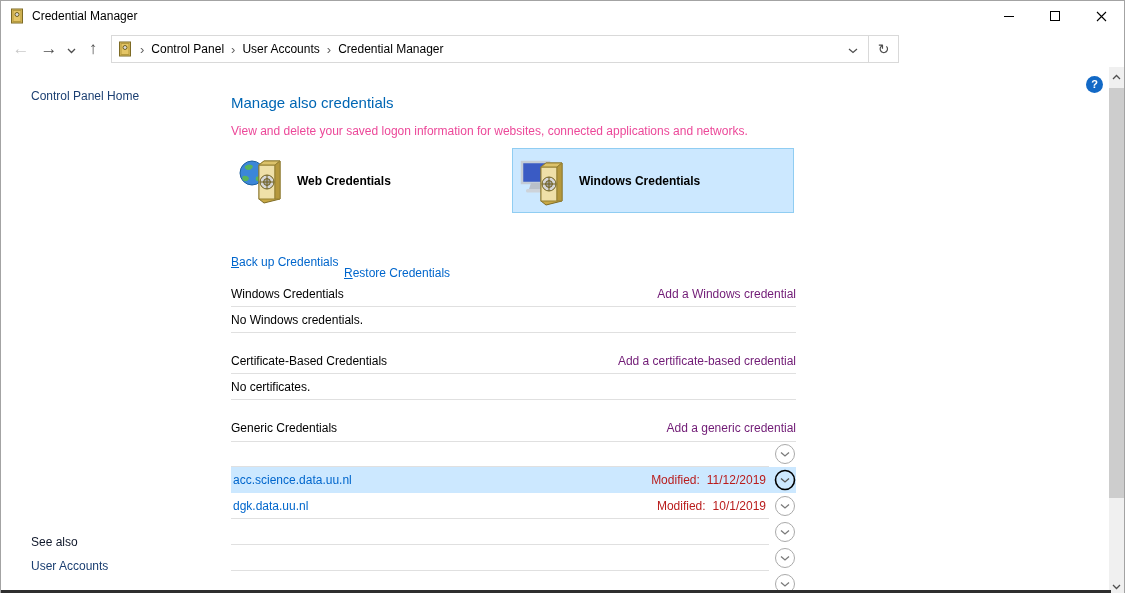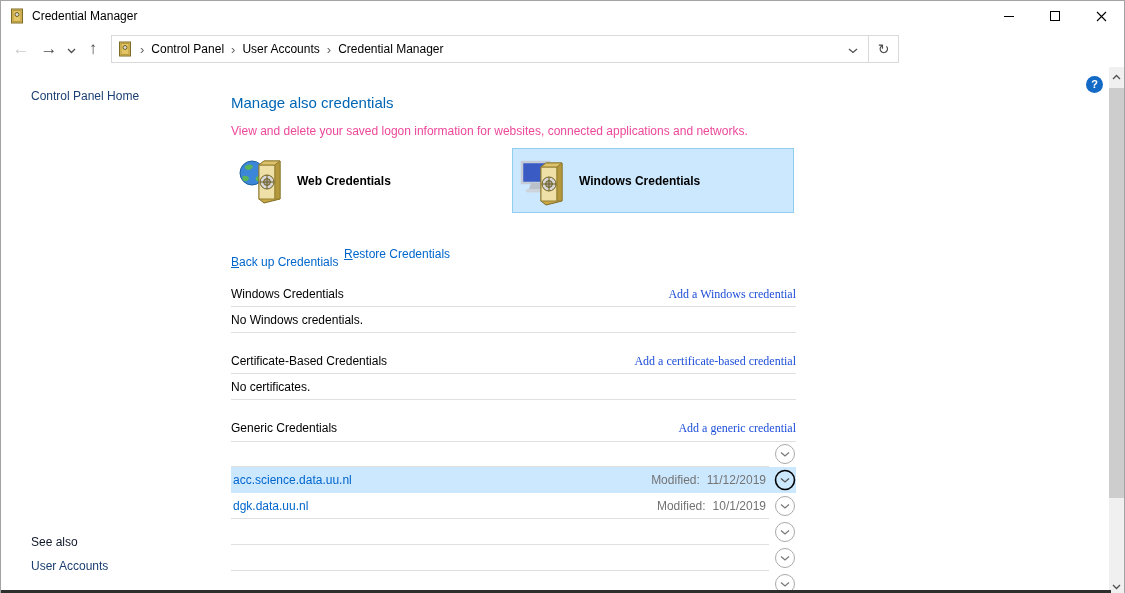--- a/index.html
+++ b/index.html
@@ -56,40 +56,40 @@
   .page-heading { position:absolute; top:27px; left:0; font-size:15px; color:#0066b4; white-space:nowrap; }
   .page-desc { position:absolute; top:57px; left:0; font-size:12px; color:#ec4899; white-space:nowrap; }
 
   .tile { position:absolute; top:81px; height:65px; display:flex; align-items:center; }
   .tile-web { left:0; width:281px; }
   .tile-win { left:281px; width:282px; background:#cce8ff; border:1px solid #90cdf2; }
   .tile svg { margin-left:6px; flex:0 0 auto; }
   .tile .tile-label { margin-left:8px; font-size:12px; font-weight:bold; color:#000; }
 
   .action-link { position:absolute; top:180px; font-size:12px; color:#0066cc; cursor:default; white-space:nowrap; }
-  .al-backup { left:0;margin-top:8px; } .al-restore { left:113px; }
+  .al-backup { left:0;margin-top:8px; } .al-restore { left:113px;margin-top:19px; }
   .action-link .u { text-decoration:underline; }
 
   .sec-title { position:absolute; left:0; font-size:12px; color:#000; }
-  .sec-link { position:absolute; right:0; font-size:12px; color:#1d4ed8; cursor:default;font-family:Liberation Serif, serif; }
+  .sec-link { position:absolute; right:0; font-size:12px; color:#701a75; cursor:default; }
   .sec-empty { position:absolute; left:0; font-size:12px; color:#000; }
   .hr { position:absolute; left:0; width:565px; height:1px; background:#e0e0e0; }
 
   .t-win-title{top:220px;} .t-win-link{top:220px;} .hr-win-1{top:239px;}
   .t-win-empty{top:246px;} .hr-win-2{top:265px;}
   .t-cert-title{top:287px;} .t-cert-link{top:287px;} .hr-cert-1{top:306px;}
   .t-cert-empty{top:313px;} .hr-cert-2{top:332px;}
   .t-gen-title{top:354px;} .t-gen-link{top:354px;} .hr-gen{top:374px;}
 
   .cred-list { position:absolute; top:374px; left:0; width:565px; }
   .cred-row { position:relative; height:26px; width:565px; }
   .cred-row.selected { background:#cce8ff; }
   .row-line { position:absolute; left:0; bottom:0; width:538px; height:1px; background:#e0e0e0; }
   .cred-name { position:absolute; left:2px; top:6px; font-size:12px; color:#0066cc; cursor:default; }
-  .cred-mod { position:absolute; right:30px; top:6px; font-size:12px; color:#737373; white-space:nowrap; }
+  .cred-mod { position:absolute; right:30px; top:6px; font-size:12px; color:#b91c1c; white-space:nowrap; }
   .cred-mod .mdate { margin-left:7px; }
   .chevbtn { position:absolute; right:0; top:2px; width:22px; height:22px; border:none;
     background:transparent; padding:0; }
 
   
   .scrollbar { position:absolute; top:66px; right:0; width:15px; height:527px; background:#f0f0f0; }
   .sb-btn { position:absolute; left:0; width:15px; height:17px; border:none; background:#f0f0f0; padding:0; }
   .sb-btn.up { top:0; } .sb-btn.down { bottom:0; }
   .sb-thumb { position:absolute; left:0; top:21px; width:15px; height:410px; background:#cdcdcd; }
 

